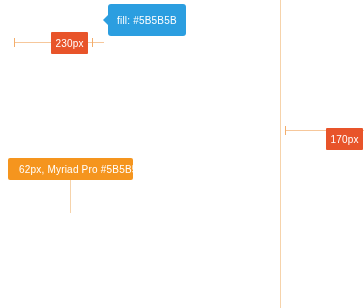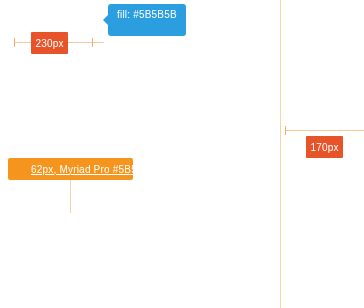--- a/index.html
+++ b/index.html
@@ -47,36 +47,37 @@
     justify-content: center;
     color: #ffffff;
     white-space: nowrap;
     letter-spacing: .2px;
   }
   .chip-red {
     background: #e8542a;
     height: 22px;
     font-size: 10px;
     border-radius: 1px;
+    margin-left: 20px;
   }
   .chip-orange {
     background: #f5951e;
     height: 22px;
     font-size: 10px;
     border-radius: 2px;
   }
 
   
   .tooltip-blue {
     position: absolute;
     background: #2b9ee0;
     height: 22px;
     border-radius: 3px;
     display: flex;
-    align-items: flex-end;
+    align-items: center;
     padding: 16px 9px;
     box-sizing: border-box;
     color: #ffffff;
     font-size: 10px;
     white-space: nowrap;
     letter-spacing: .2px;
   }
   .tooltip-blue .arrow {
     position: absolute;
     left: -5px;
@@ -103,23 +104,23 @@
 
   <div class="hline" style="left:14px; top:42px; width:90px;"></div>
   <div class="endcap" style="left:14px; top:38px;"></div>
   <div class="endcap" style="left:92px; top:38px;"></div>
   <div class="chip chip-red" style="left:31px; top:32px; width:37px;">
     <span>230px</span>
   </div>
 
   <div class="hline" style="left:285px; top:130px; width:79px;"></div>
   <div class="endcap" style="left:285px; top:126px;"></div>
-  <div class="chip chip-red" style="left:306px; top:136px; width:37px;text-align:right;">
+  <div class="chip chip-red" style="left:306px; top:128px; width:37px;text-align:right;">
     <span>170px</span>
   </div>
 
-  <div class="chip chip-orange" style="left:8px; top:158px; width:125px; justify-content:flex-start; padding-left:23px;text-decoration:underline;">
+  <div class="chip chip-orange" style="left:8px; top:158px; width:125px; justify-content:flex-start; padding-left:11px;">
     <span>62px, Myriad Pro #5B5B5B</span>
   </div>
   <div class="vline" style="left:70px; top:180px; height:33px;"></div>
 
 
 </div>
 
 </body></html>

